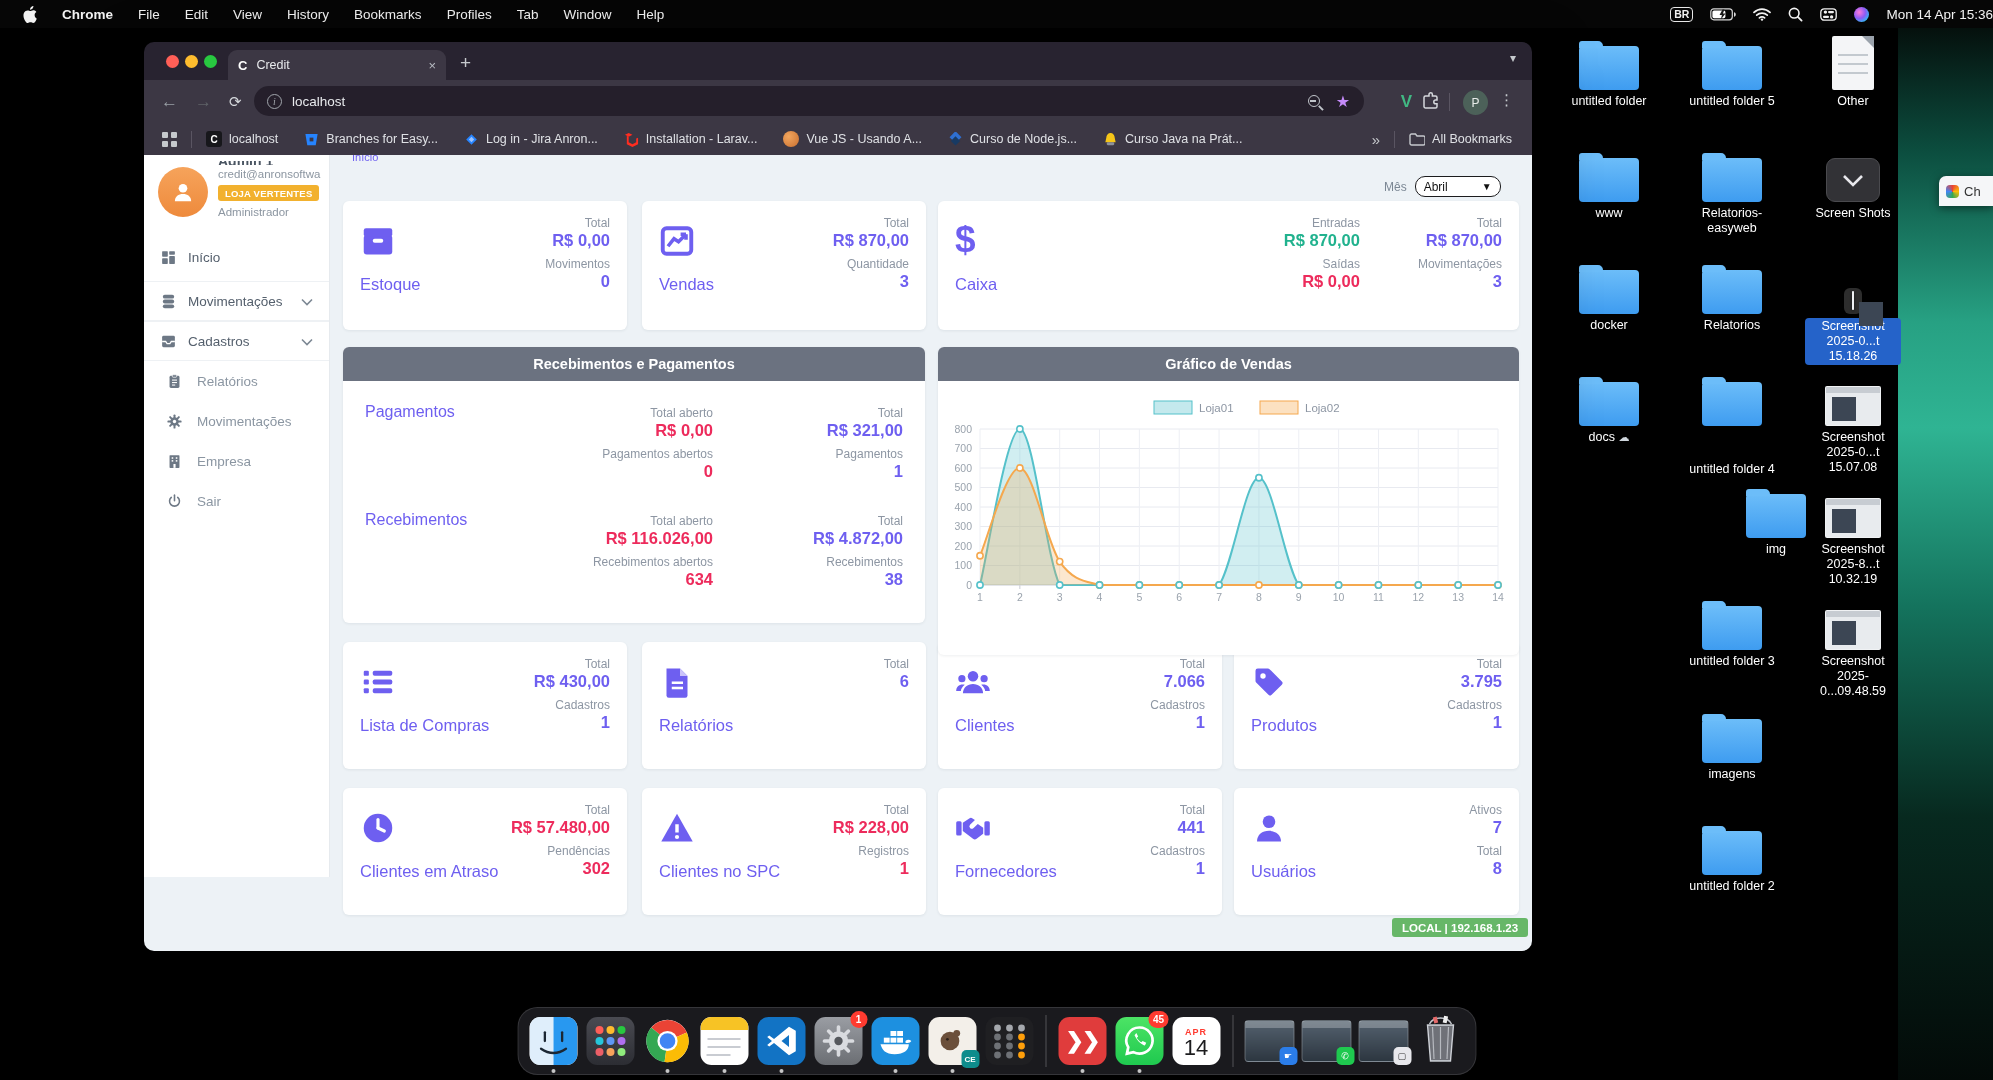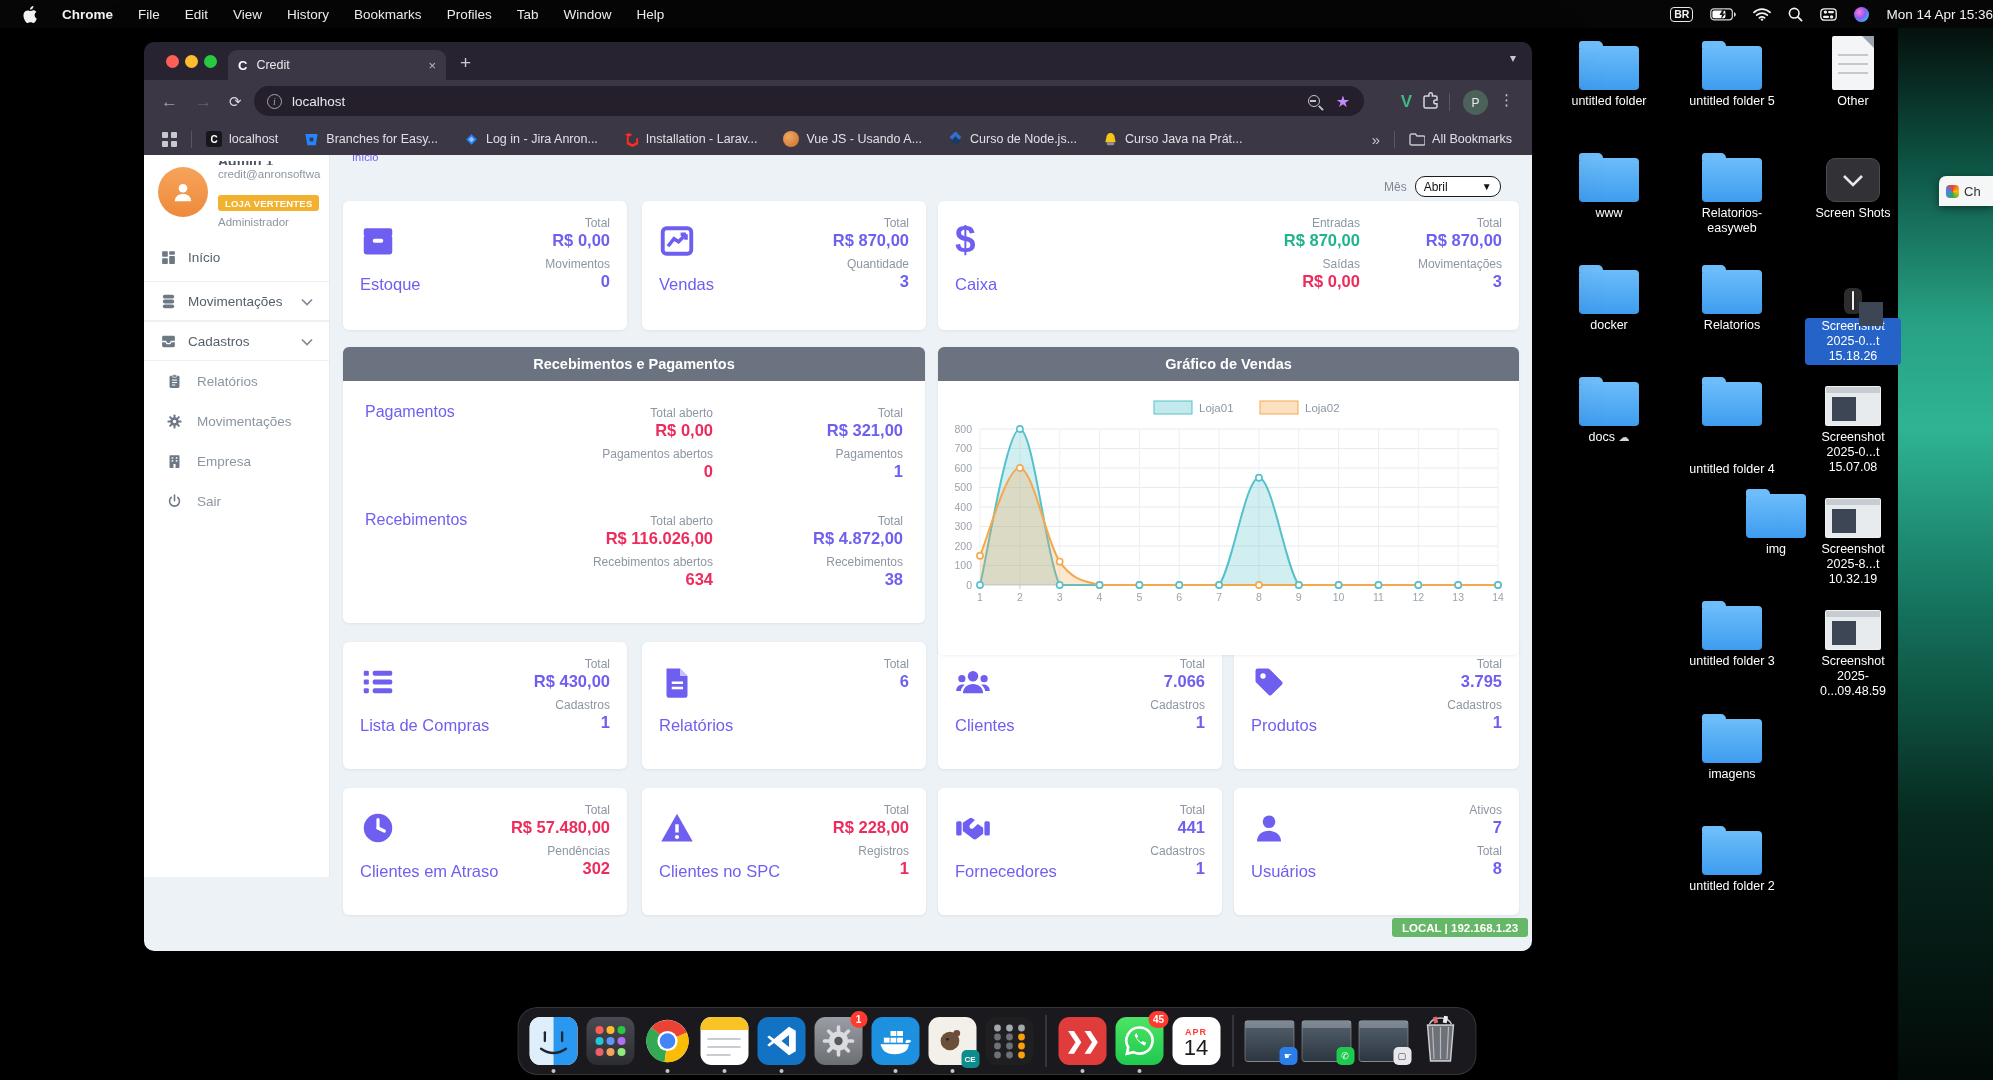--- a/index.html
+++ b/index.html
@@ -69,21 +69,21 @@
   .bmk{display:flex;align-items:center;gap:7px;margin-right:26px;cursor:default;white-space:nowrap;}
   .bmkic{width:16px;height:16px;display:flex;align-items:center;justify-content:center;border-radius:3px;font-size:10px;font-weight:bold;flex:0 0 auto;}
   .bbsep{width:1px;height:17px;background:#5a5562;margin:0 14px;}
   
   #content{position:absolute;left:0;top:113px;width:100%;height:796px;background:#edf2f6;}
   #sidebar{position:absolute;left:0;top:0;width:186px;height:722px;background:#fff;border-right:1px solid #e6eaee;}
   #userblk{position:absolute;left:14px;top:6px;right:8px;height:68px;overflow:hidden;display:flex;gap:10px;}
   .avat{width:50px;height:50px;border-radius:50%;background:linear-gradient(180deg,#f6a35b,#ee8a3c);flex:0 0 auto;margin-top:6px;display:flex;align-items:center;justify-content:center;}
   .uname{font-size:14px;font-weight:bold;color:#4a5562;margin-top:-8px;height:12px;overflow:hidden;}
   .uemail{font-size:11.5px;color:#8c96a1;margin-top:3px;white-space:nowrap;}
-  .ubadge{display:inline-block;background:#f2b12e;color:#fff;font-size:9.5px;font-weight:bold;border-radius:3px;padding:2.5px 7px;margin-top:15px;letter-spacing:.2px;}
+  .ubadge{display:inline-block;background:#f2b12e;color:#fff;font-size:9.5px;font-weight:bold;border-radius:3px;padding:2.5px 7px;margin-top:5px;letter-spacing:.2px;}
   .urole{font-size:11.5px;color:#8c96a1;margin-top:5px;}
   .smenu{position:absolute;left:0;right:0;display:flex;align-items:center;gap:11px;padding:0 16px;height:40px;color:#55606d;font-size:13.5px;cursor:default;}
   .smenu.sub{padding-left:22px;color:#8b96a2;gap:14px;}
   .smenu .chev{margin-left:auto;color:#7d8894;}
   .smenu.bordered{border-top:1px solid #eef1f4;border-bottom:1px solid #eef1f4;}
   .sic{width:17px;height:17px;color:#6d7885;flex:0 0 auto;}
   
   #crumbclip{position:absolute;left:208px;top:0px;height:9px;overflow:hidden;}
   #crumbclip span{display:block;margin-top:-4px;font-size:11px;color:#6e5ff0;}
   #monthrow{position:absolute;left:1240px;top:21px;display:flex;align-items:center;gap:8px;}

